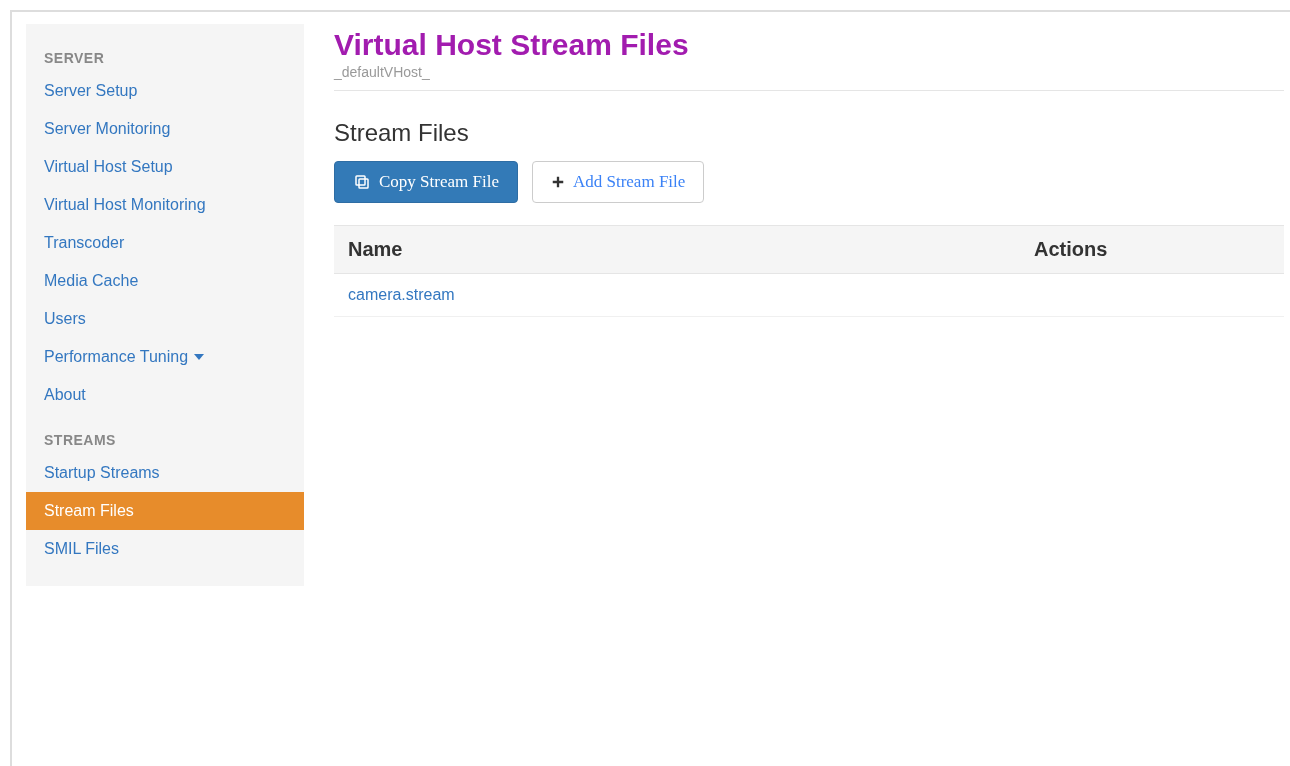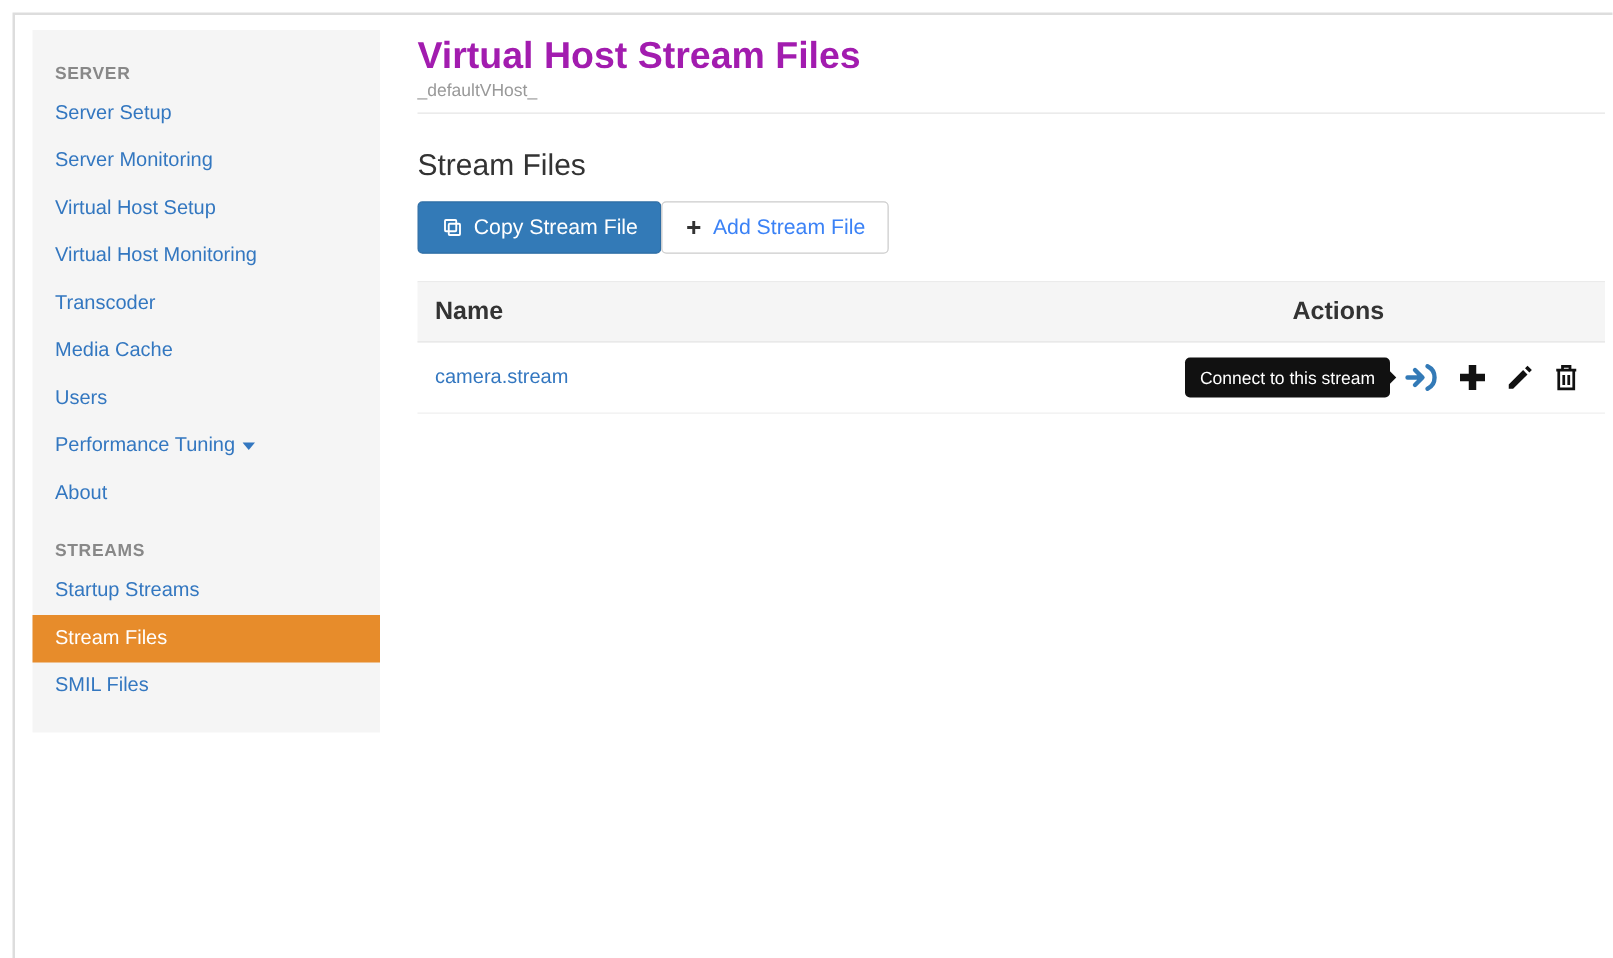--- a/index.html
+++ b/index.html
@@ -68,21 +68,23 @@
     border-top: 1px solid #e5e5e5;
     margin: 10px 0 28px 0;
   }
   .section-title {
     font-size: 24px;
     color: #333;
     margin-bottom: 14px;
   }
   .btn-row {
     display: flex;
+    gap: 14px;
     margin-bottom: 22px;
+    font-family: Liberation Serif, serif;
   }
   .btn {
     display: inline-flex;
     align-items: center;
     gap: 8px;
     font-size: 17px;
     padding: 10px 18px;
     border-radius: 4px;
     cursor: pointer;
     border: 1px solid transparent;
@@ -241,45 +243,19 @@
       <div class="table">
         <div class="thead">
           <div class="th col-name">Name</div>
           <div class="th col-actions">Actions</div>
         </div>
         <div class="tbody">
           <div class="row">
             <div class="td col-name">
               <span class="link">camera.stream</span>
             </div>
-            <div class="td actions-cell">
-              <div class="tooltip">Connect to this stream</div>
-              <div class="action-icons">
-                <span class="icon-btn">
-                  <svg width="28" height="24" viewBox="0 0 28 24" fill="none">
-                    <path d="M2 12 L12 12 M8 6 L14 12 L8 18" stroke="#337ab7" stroke-width="3.5" stroke-linecap="round" stroke-linejoin="round"></path>
-                    <path d="M18 3 A10 10 0 0 1 18 21" stroke="#337ab7" stroke-width="3.5" fill="none" stroke-linecap="round"></path>
-                  </svg>
-                </span>
-                <span class="icon-btn">
-                  <svg width="24" height="24" viewBox="0 0 24 24" fill="#111">
-                      <path d="M9 2h6v7h7v6h-7v7H9v-7H2V9h7z"></path>
-                    </svg>
-                </span>
-                <span class="icon-btn">
-                  <svg width="24" height="24" viewBox="0 0 24 24" fill="#111">
-                      <path d="M3 17.5 L14.5 6 L18 9.5 L6.5 21 L3 21 Z M16 4.5 L19.5 8 L21.5 6 L18 2.5 Z"></path>
-                    </svg>
-                </span>
-                <span class="icon-btn">
-                  <svg width="22" height="24" viewBox="0 0 22 24" fill="none" stroke="#111" stroke-width="2.2">
-                    <path d="M3 6 L19 6 M8 6 L8 3 L14 3 L14 6 M5 6 L5 21 L17 21 L17 6 M9 10 L9 18 M13 10 L13 18"></path>
-                  </svg>
-                </span>
-              </div>
-            </div>
           </div>
         </div>
       </div>
 
     </div>
   </div>
 </div>
 
 </body></html>

